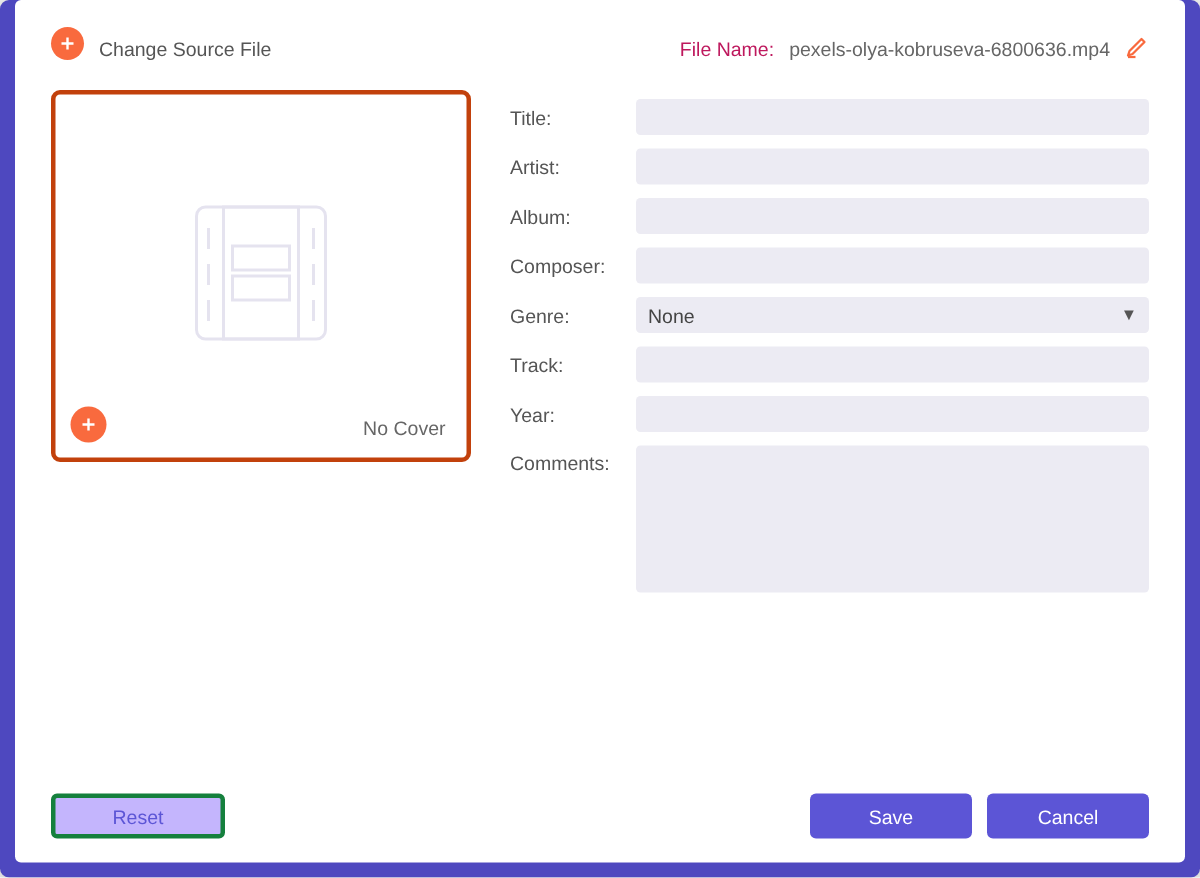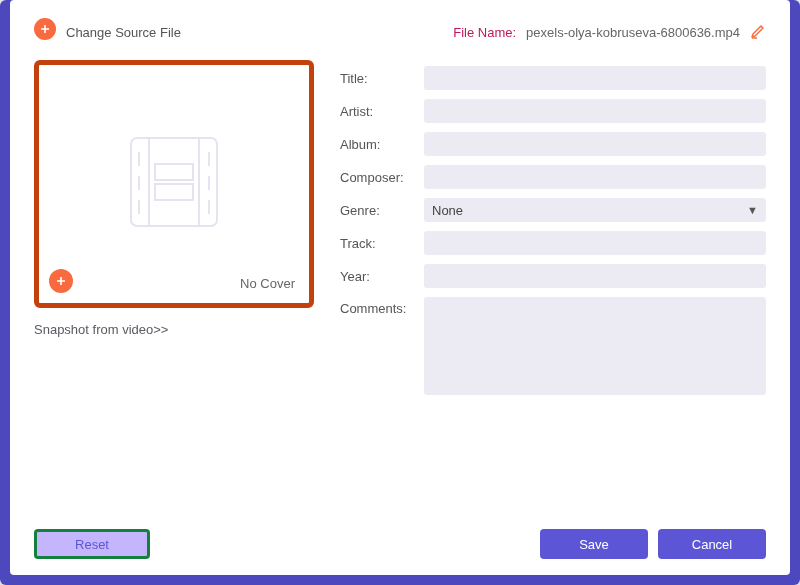--- a/index.html
+++ b/index.html
@@ -47,21 +47,21 @@
   .file-group { margin-left: auto; display: flex; align-items: center; gap: 10px; font-size: 13px; }
   .file-label { color: #be185d; }
   .file-name { color: #666; }
   .edit-icon { color: #f96a3e; cursor: pointer; display:flex; }
   .main {
     flex: 1; display: flex; gap: 26px;
   }
   .left-col { width: 280px; display: flex; flex-direction: column; }
   .cover-box {
     width: 280px; height: 248px;
-    border: 5px solid #c2410c;
+    border: 3px solid #c2410c;
     border-radius: 6px;
     position: relative;
     display: flex; align-items: center; justify-content: center;
   }
   .cover-placeholder { opacity: 0.6; }
   .cover-add {
     position: absolute; left: 10px; bottom: 10px;
     width: 24px; height: 24px; border-radius: 50%;
     background: #f96a3e;
     display: flex; align-items: center; justify-content: center;
@@ -163,21 +163,20 @@
             </svg>
           </span>
           <div class="cover-add">
             <svg width="12" height="12" viewBox="0 0 12 12">
                 <line x1="6" y1="2" x2="6" y2="10" stroke="#fff" stroke-width="1.6"></line>
                 <line x1="2" y1="6" x2="10" y2="6" stroke="#fff" stroke-width="1.6"></line>
               </svg>
           </div>
           <span class="cover-caption">No Cover</span>
         </div>
-        <span class="snapshot">Snapshot from video&gt;&gt;</span>
       </div>
 
       <div class="form">
         <div class="row">
           <label>Title:</label>
           <input class="input" value="" style="">
         </div>
         <div class="row">
           <label>Artist:</label>
           <input class="input" value="" style="">

